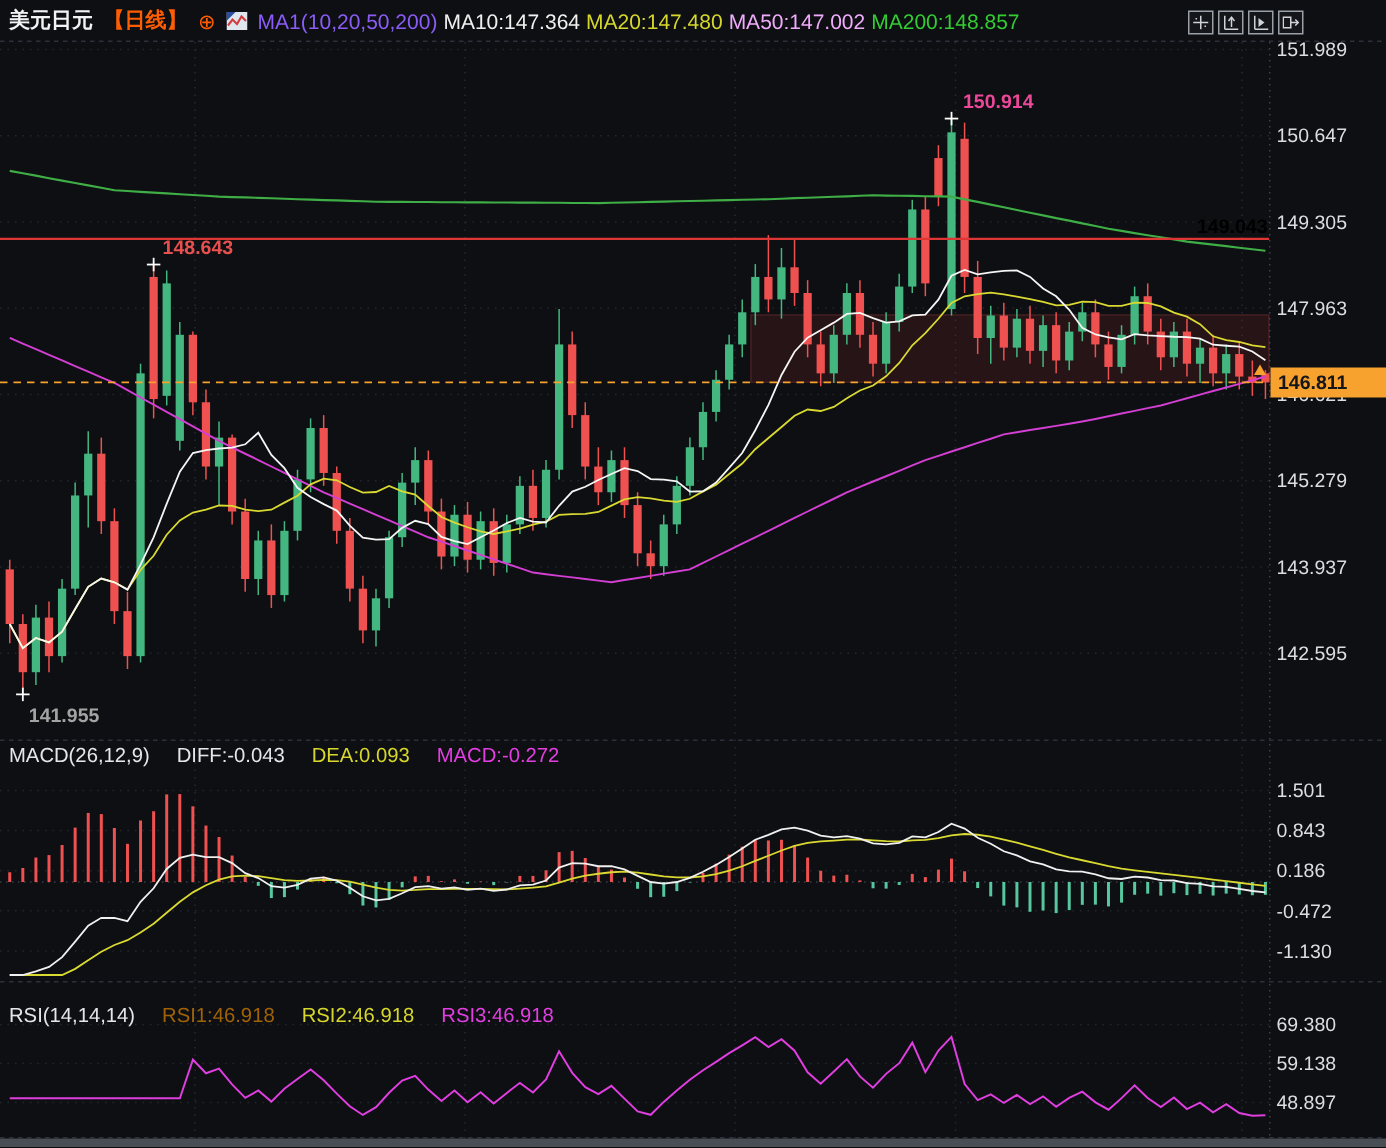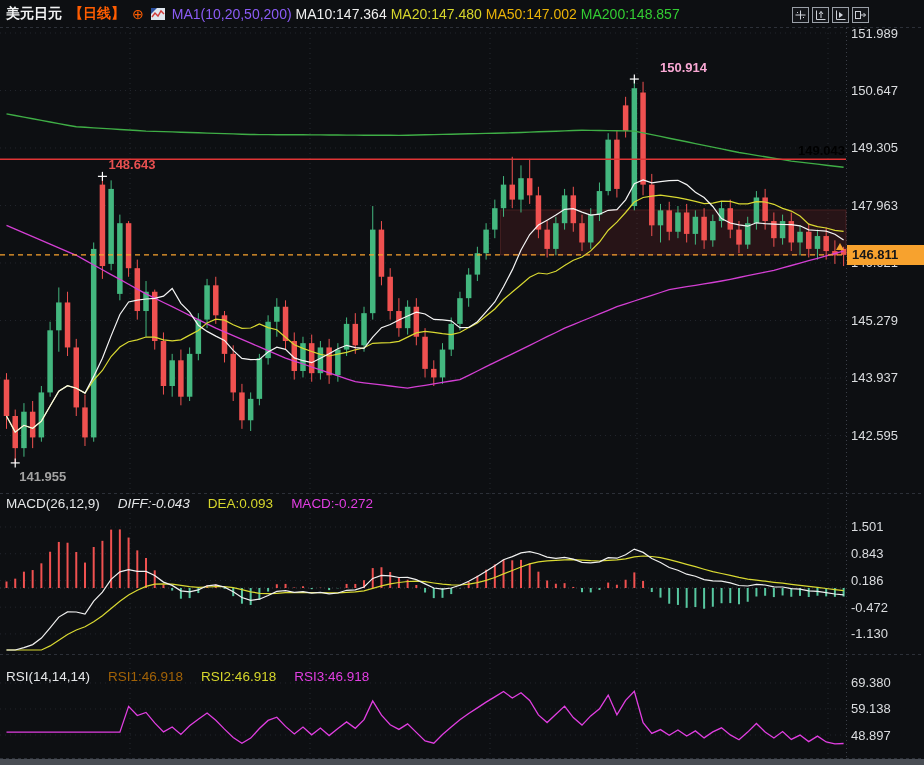--- a/index.html
+++ b/index.html
@@ -403,21 +403,21 @@
       <svg class="mini" width="14" height="12" viewBox="0 0 14 12">
         <rect x="0" y="0" width="14" height="12" fill="#dfe6ee"></rect>
         <path d="M0 0 L6 0 L0 6 Z" fill="#2a4f9e"></path>
         <polyline points="1,9 4,5 7,8 10,3 13,6" fill="none" stroke="#d23c3c" stroke-width="1.4"></polyline>
       </svg>
     </span>
     <span id="ma-legend" style="display:flex;">
         <span class="legend-item" style="color: #8b5cf6; text-align: center;">MA1(10,20,50,200)</span>
         <span class="legend-item" style="color: rgb(240, 240, 240); text-align: center;">MA10:147.364</span>
         <span class="legend-item" style="color: rgb(214, 214, 44);">MA20:147.480</span>
-        <span class="legend-item" style="color: #eab308;">MA50:147.002</span>
+        <span class="legend-item" style="color: #f0abfc;">MA50:147.002</span>
         <span class="legend-item" style="color: rgb(51, 204, 51);">MA200:148.857</span>
       </span>
   </div>
 
   <div class="toolbar">
     <span class="tbtn">
       <svg class="mini" width="11" height="10" viewBox="0 0 11 10" stroke="#cfd3da" stroke-width="1" fill="none">
         <line x1="5.5" y1="0.5" x2="5.5" y2="9.5"></line>
           <line x1="0.5" y1="5" x2="10.5" y2="5"></line>
         <rect x="2" y="2" width="1" height="1" fill="#cfd3da" stroke="none"></rect>
@@ -443,33 +443,33 @@
       <svg class="mini" width="11" height="10" viewBox="0 0 11 10" stroke="#cfd3da" stroke-width="1" fill="none">
         <rect x="0.5" y="1.5" width="5" height="7"></rect>
           <line x1="5.5" y1="5" x2="10.5" y2="5"></line>
         <polyline points="8.5,3 10.5,5 8.5,7"></polyline>
       </svg>
     </span>
   </div>
 
   <div id="macd-row" class="ind-row" style="top:496px;">
       <span class="legend-item" style="color: rgb(228, 230, 232);">MACD(26,12,9)</span>
-      <span class="legend-item" style="color: rgb(228, 230, 232); font-style: italic;">DIFF:-0.043</span>
+      <span class="legend-item" style="color: rgb(228, 230, 232);">DIFF:-0.043</span>
       <span class="legend-item" style="color: rgb(214, 214, 44);">DEA:0.093</span>
       <span class="legend-item" style="color: rgb(226, 62, 226);">MACD:-0.272</span>
     </div>
   <div id="rsi-row" class="ind-row" style="top:657px;align-items:flex-end;">
       <span class="legend-item" style="color: rgb(228, 230, 232);">RSI(14,14,14)</span>
       <span class="legend-item" style="color: #a16207;">RSI1:46.918</span>
       <span class="legend-item" style="color: rgb(214, 214, 44);">RSI2:46.918</span>
       <span class="legend-item" style="color: rgb(226, 62, 226); margin-top: 12px;">RSI3:46.918</span>
     </div>
 
   <div id="annot-layer">
       <div class="annot" style="color: #a3a3a3; left: 19.22px; top: 468.917px;">141.955</div>
       <div class="annot" style="color: rgb(232, 80, 80); left: 108.42px; top: 157.363px;">148.643</div>
-      <div class="annot" style="color: #f9a8d4; left: 660px; top: 60.0594px;">150.914</div>
+      <div class="annot" style="color: #ec4899; left: 642px; top: 60.0594px;">150.914</div>
     </div>
 
   <div id="hline-label">149.043</div>
   <div id="price-badge">146.811</div>
   <div id="bottom-strip"></div>
 </div>
 
 </body></html>

